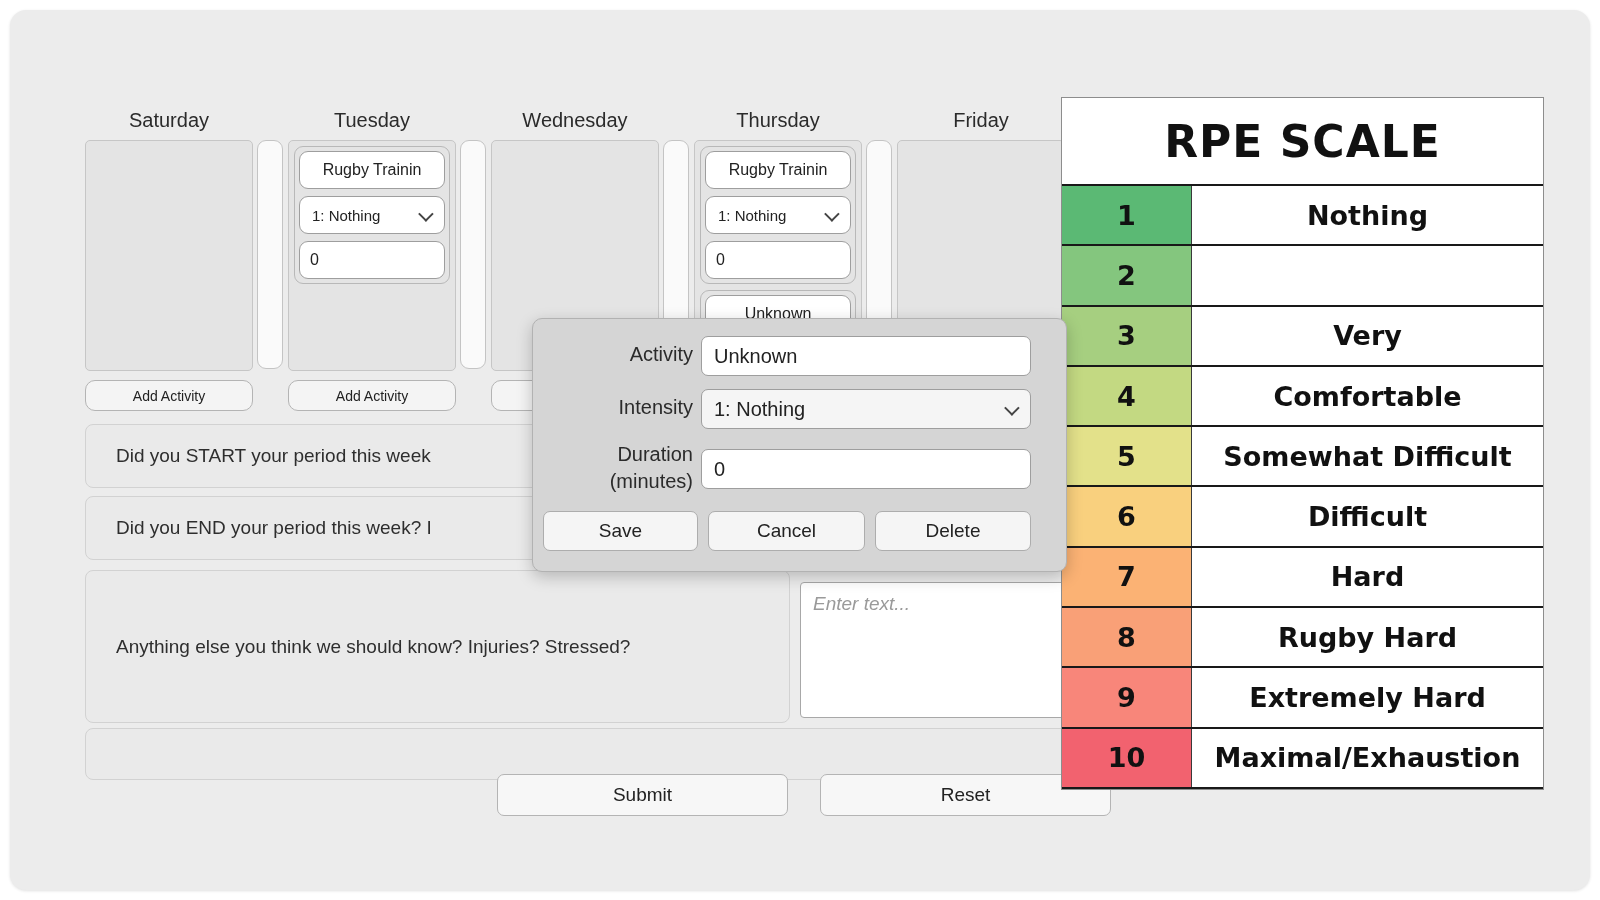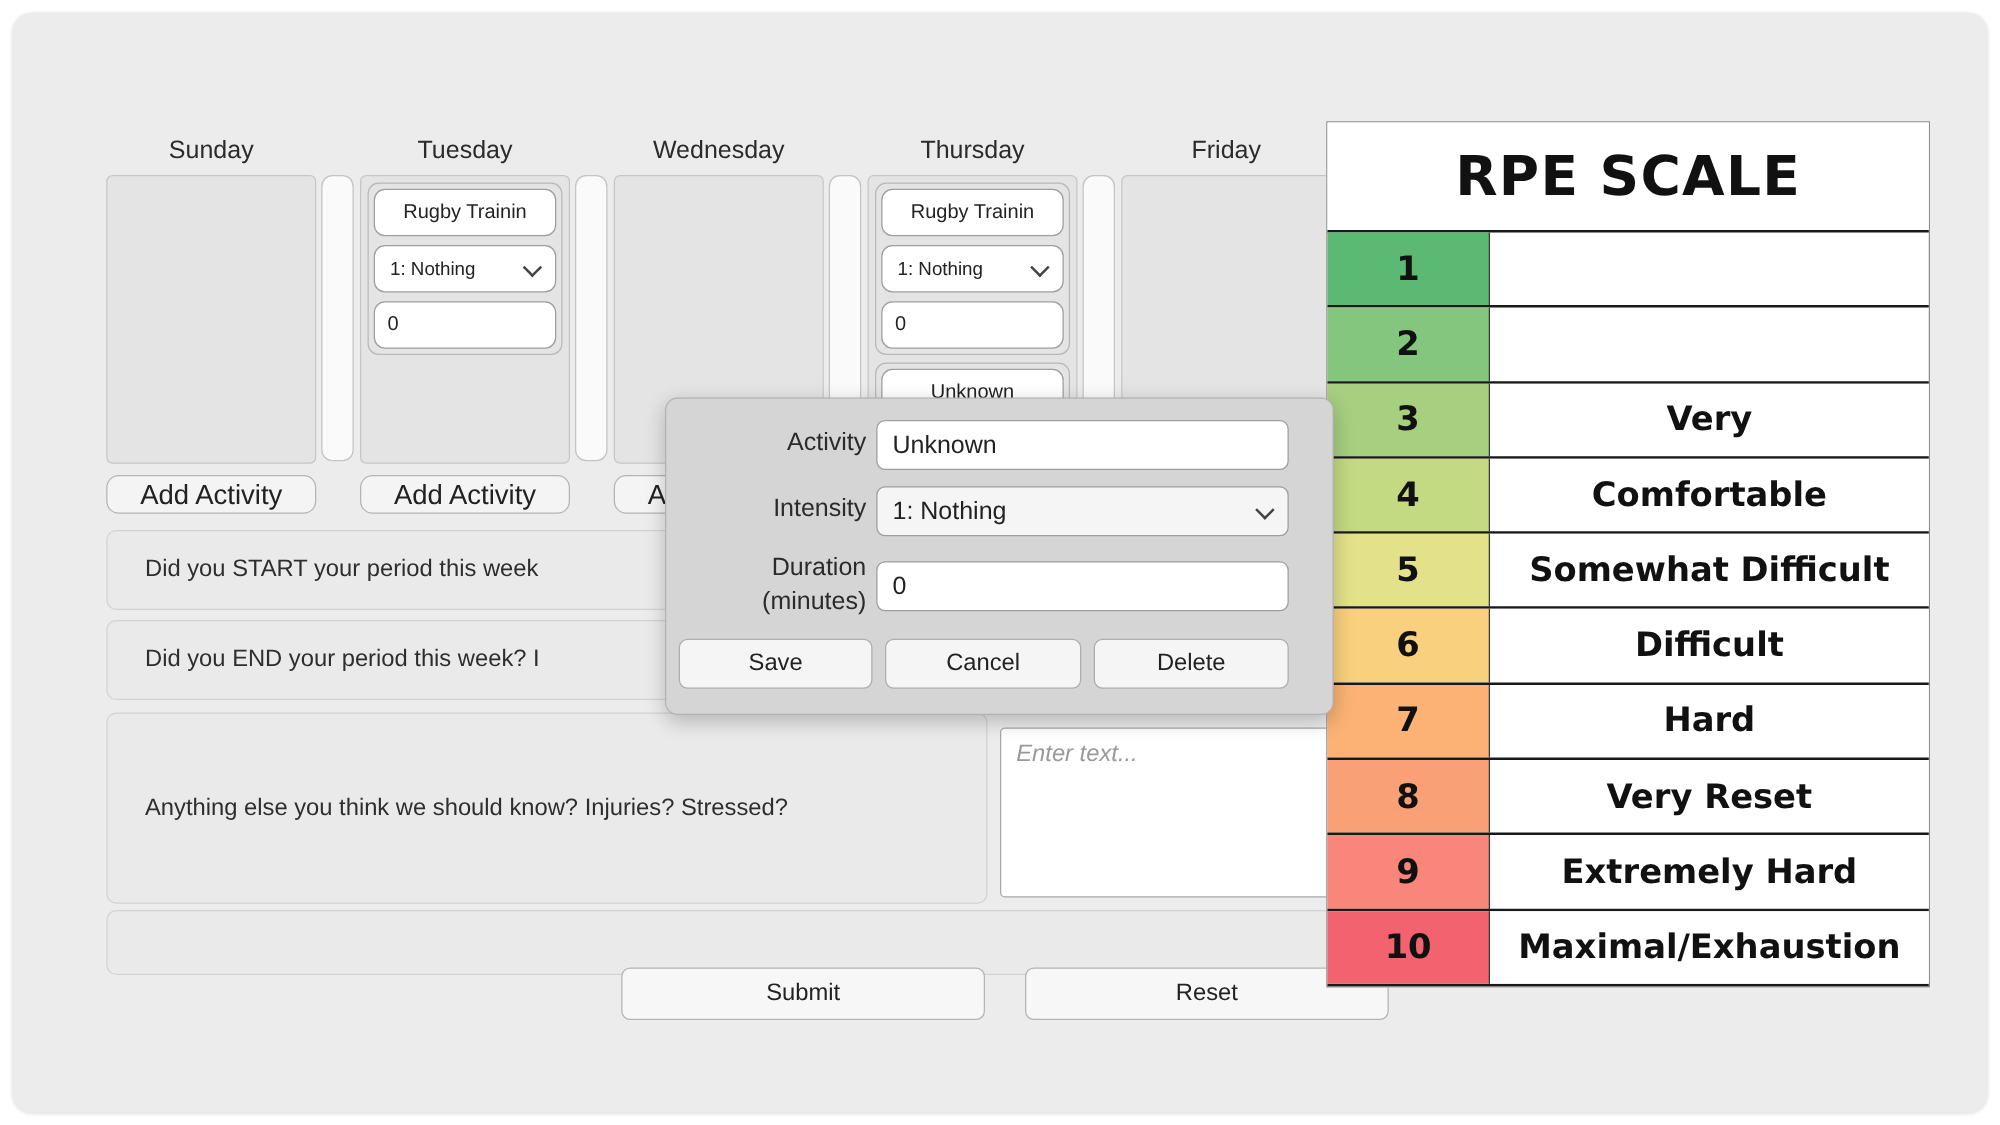--- a/index.html
+++ b/index.html
@@ -24,21 +24,21 @@
   .inp{height:38px;background:#fff;border:1px solid #9e9e9e;border-radius:9px;
        font-size:16px;color:#222;padding:0 10px;box-sizing:border-box;width:100%;
        font-family:"Liberation Sans",sans-serif;outline:none;}
   .inp-name{text-align:center;}
   .sel{height:38px;background:#fff;border:1px solid #9e9e9e;border-radius:9px;
        display:flex;align-items:center;justify-content:space-between;
        padding:0 12px;font-size:15px;color:#222;box-sizing:border-box;}
   .chev{width:9px;height:9px;border-right:2px solid #444;border-bottom:2px solid #444;
         transform:rotate(45deg) translateY(-2px);margin-right:2px;}
   .add-btn{margin-top:9px;width:168px;height:31px;background:#f4f4f4;
-           border:1px solid #b4b4b4;border-radius:10px;font-size:22px;color:#222;
+           border:1px solid #b4b4b4;border-radius:10px;font-size:14px;color:#222;
            display:flex;align-items:center;justify-content:center;box-sizing:border-box;
            font-family:"Liberation Sans",sans-serif;cursor:pointer;}
 
   
   .q-row{position:absolute;left:85px;width:1013px;height:64px;background:#eaeaea;
          border:1px solid #d2d2d2;border-radius:8px;display:flex;align-items:center;
          padding-left:30px;font-size:19px;color:#2e2e2e;box-sizing:border-box;}
   .q-side-input{position:absolute;right:10px;top:7px;width:150px;height:48px;
                 background:#fff;border:1px solid #a8a8a8;border-radius:7px;box-sizing:border-box;}
   .notes-row{position:absolute;left:85px;top:570px;width:705px;height:153px;
@@ -90,21 +90,21 @@
              font-size:27px;font-weight:bold;color:#111;background:#fff;}
 </style>
 </head>
 <body>
 
 <div class="stage">
   <div class="panel"></div>
 
   <div class="days" id="days">
       <div class="day">
-        <div class="day-head">Sunday</div>
+        <div class="day-head">Saturday</div>
         <div class="day-body">
           <div class="day-content"></div>
           <div class="day-scroll"></div>
         </div>
         <div class="add-btn">Add Activity</div>
       </div>
       <div class="day">
         <div class="day-head">Tuesday</div>
         <div class="day-body">
           <div class="day-content">
@@ -190,20 +190,21 @@
     <input class="m-inp" style="top: 130px;" value="0">
     <div class="m-btn" style="left:10px;width:155px;">Save</div>
     <div class="m-btn" style="left:175px;width:157px;">Cancel</div>
     <div class="m-btn" style="left:342px;width:156px;">Delete</div>
   </div>
 
   <div class="rpe" id="rpe">
     <div class="rpe-head">RPE SCALE</div>
   <div class="rpe-row">
         <div class="rpe-num" style="background: rgb(91, 185, 116);">1</div>
+        <div class="rpe-label">Nothing</div>
       </div>
       <div class="rpe-row">
         <div class="rpe-num" style="background: rgb(132, 198, 126);">2</div>
       </div>
       <div class="rpe-row">
         <div class="rpe-num" style="background: rgb(166, 207, 128);">3</div>
         <div class="rpe-label">Very</div>
       </div>
       <div class="rpe-row">
         <div class="rpe-num" style="background: rgb(195, 217, 130);">4</div>
@@ -216,21 +217,21 @@
       <div class="rpe-row">
         <div class="rpe-num" style="background: rgb(249, 208, 126);">6</div>
         <div class="rpe-label">Difficult</div>
       </div>
       <div class="rpe-row">
         <div class="rpe-num" style="background: rgb(251, 178, 116);">7</div>
         <div class="rpe-label">Hard</div>
       </div>
       <div class="rpe-row">
         <div class="rpe-num" style="background: rgb(249, 160, 119);">8</div>
-        <div class="rpe-label">Very Reset</div>
+        <div class="rpe-label">Rugby Hard</div>
       </div>
       <div class="rpe-row">
         <div class="rpe-num" style="background: rgb(248, 134, 122);">9</div>
         <div class="rpe-label">Extremely Hard</div>
       </div>
       <div class="rpe-row">
         <div class="rpe-num" style="background: rgb(242, 98, 111);">10</div>
         <div class="rpe-label">Maximal/Exhaustion</div>
       </div>
     </div>

